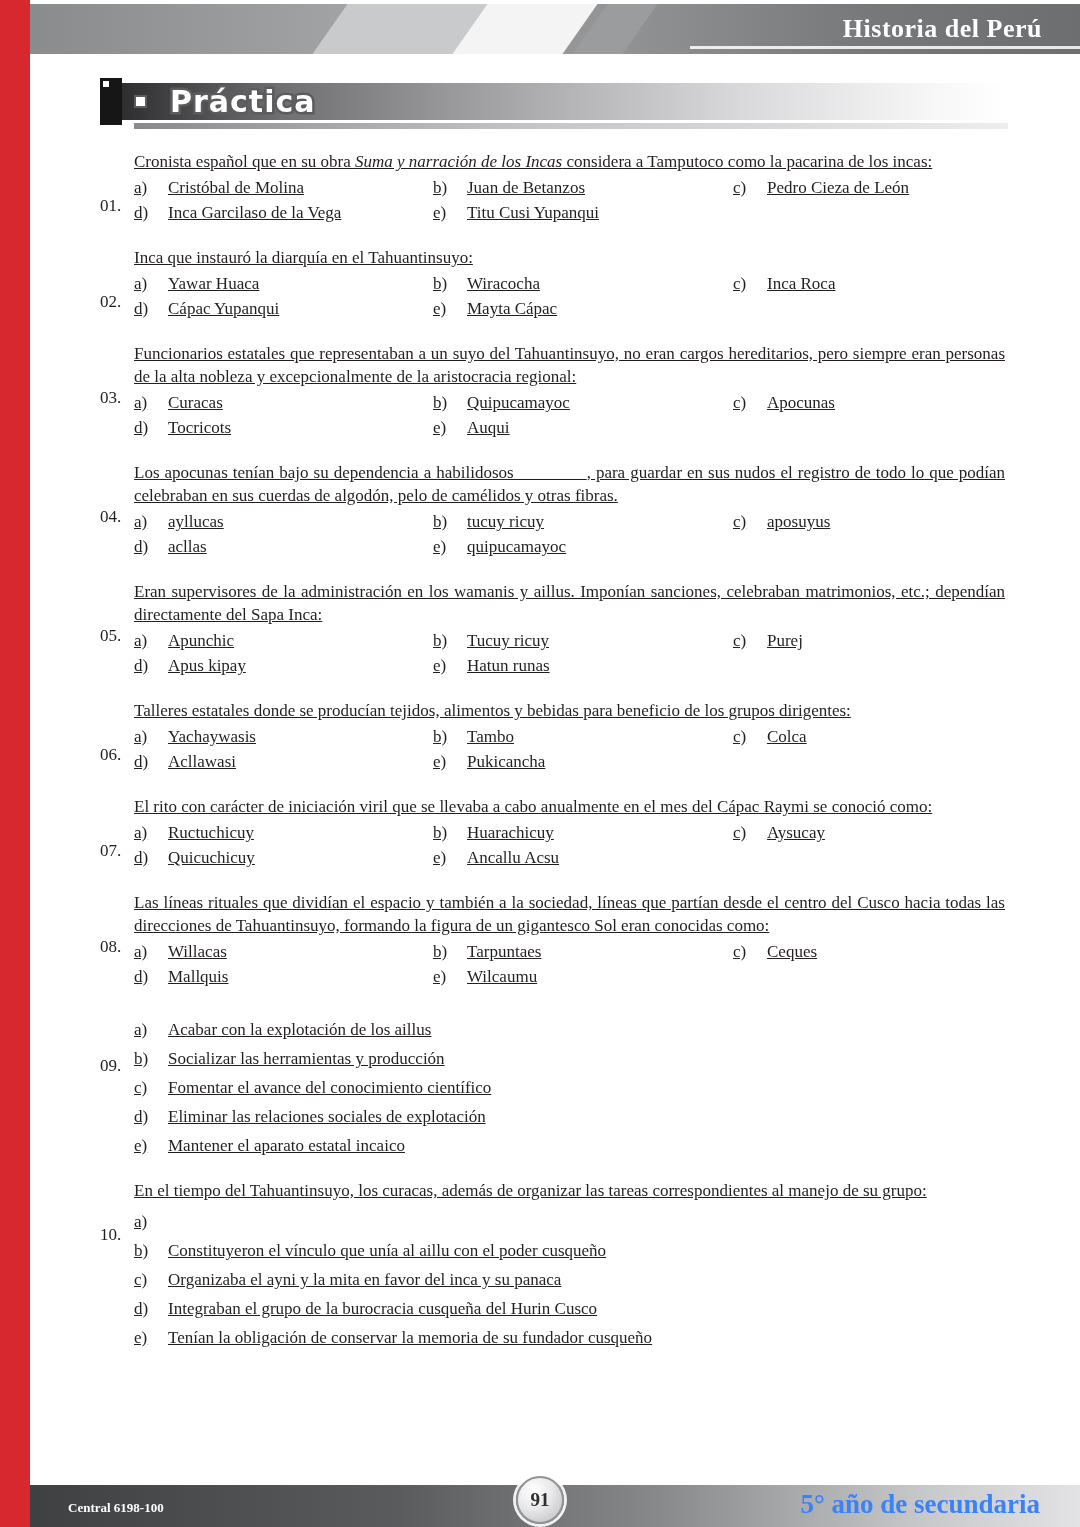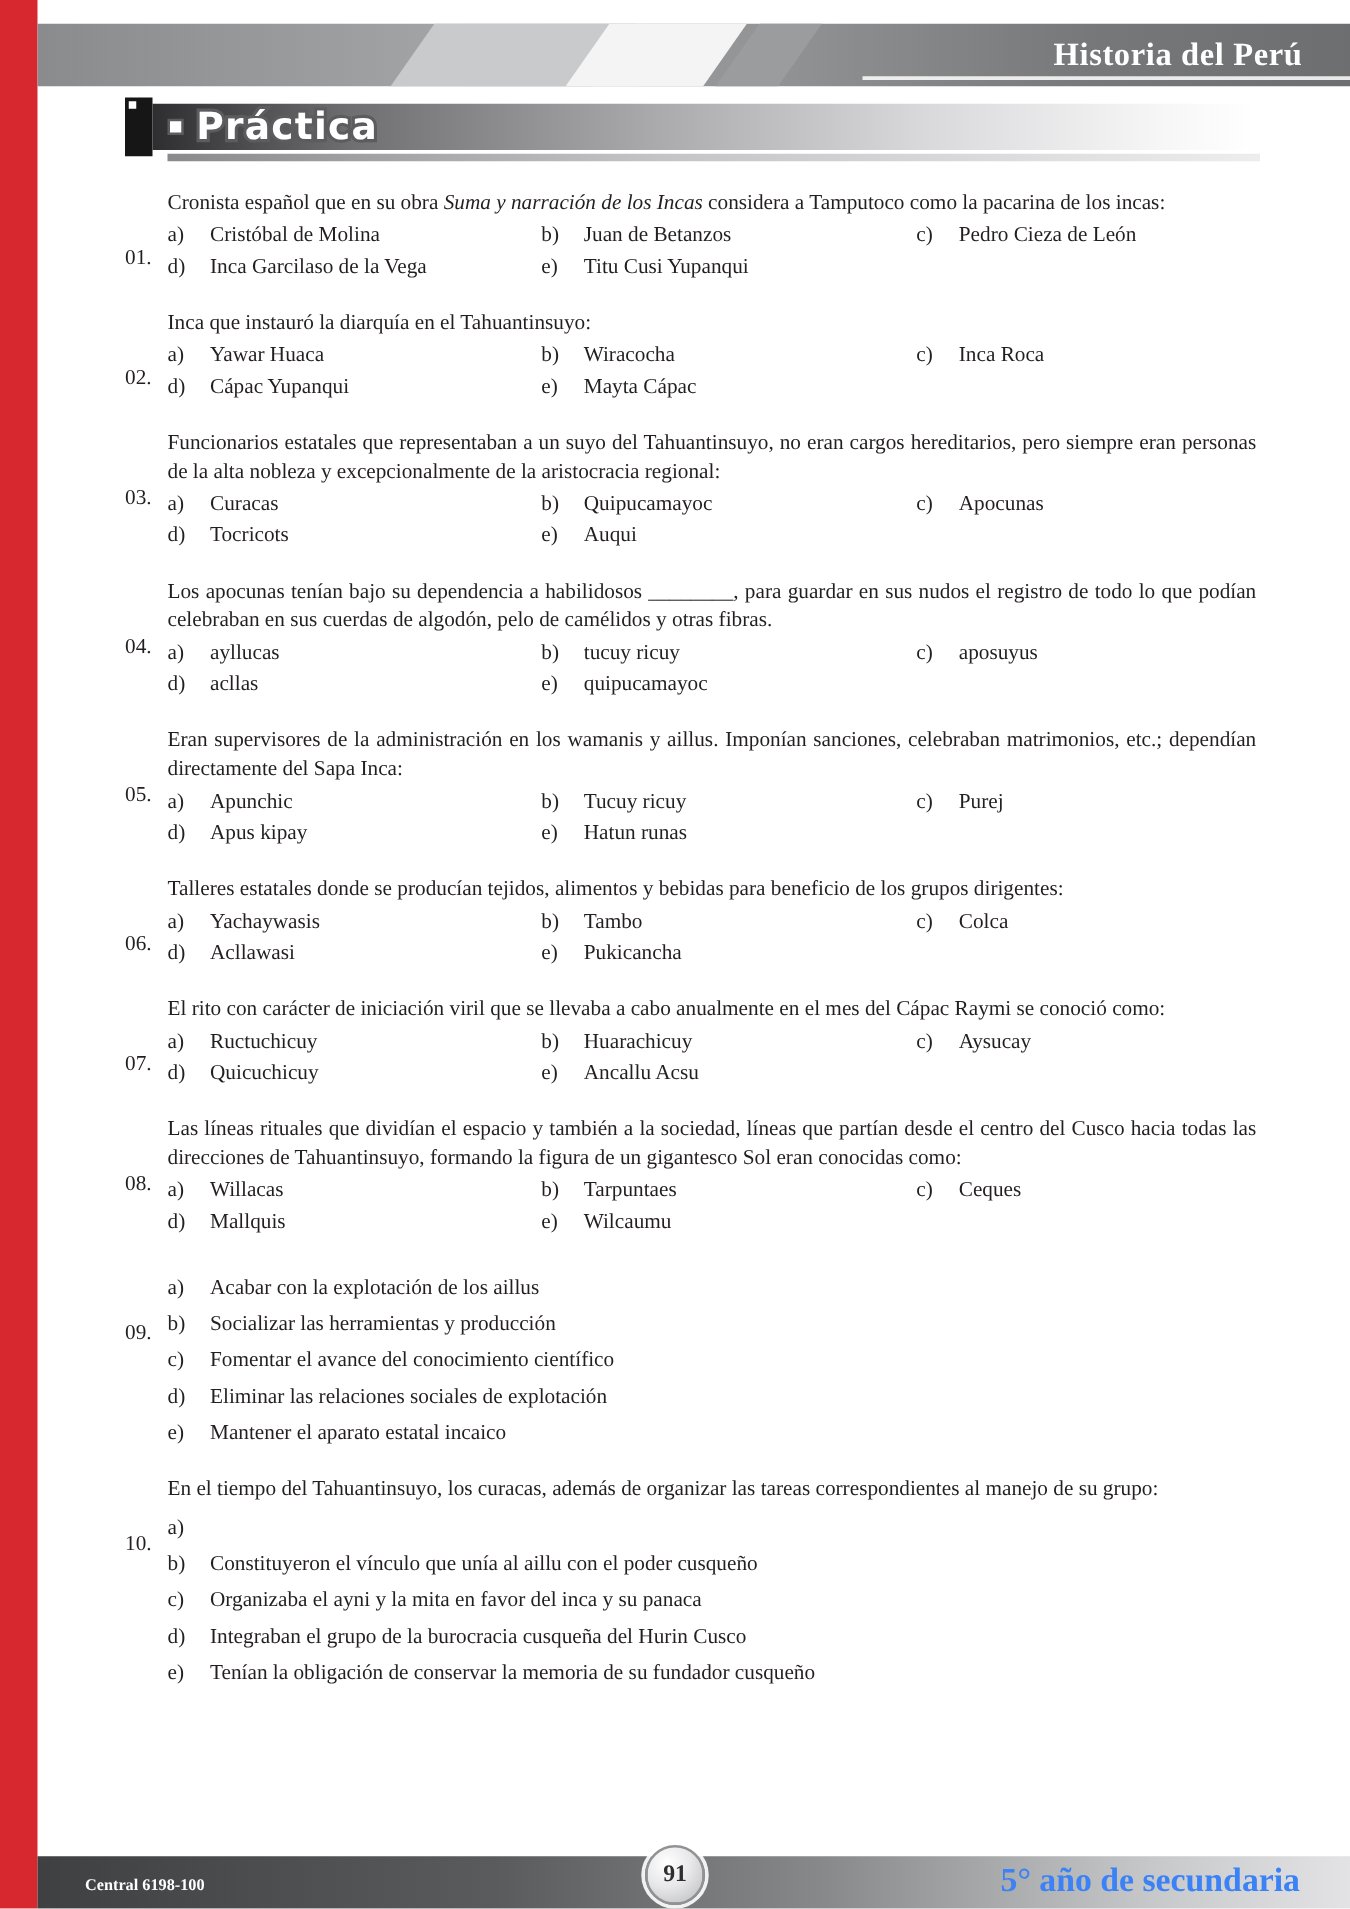--- a/index.html
+++ b/index.html
@@ -7,52 +7,52 @@
   html,body { background:#ffffff; }
   .page {
     position:relative; width:1080px; height:1527px; margin:0 auto;
     background:#ffffff; overflow:hidden;
     font-family:"Liberation Serif", serif; color:#231f20;
   }
   
   .red-stripe { position:absolute; left:0; top:0; width:30px; height:100%; background:var(--accent-red,#d7282f); }
 
   
-  .topbar { position:absolute; left:30px; top:19px; right:0; height:50px;
+  .topbar { position:absolute; left:30px; top:4px; right:0; height:50px;
     background:linear-gradient(90deg,#8a8b8d 0%, #a2a3a5 30%, #939496 55%, #77787a 80%, #6d6e70 100%);
     overflow:hidden; }
   .slash { position:absolute; top:-6px; height:62px; transform:skewX(-35deg); }
   .slash1 { left:300px; width:160px; background:#c9cacc; }
   .slash2 { left:440px; width:110px; background:#f4f4f5; }
   .slash3 { left:560px; width:50px;  background:#9b9c9e; }
   .topbar-title { position:absolute; right:38px; top:50%; transform:translateY(-50%);
     color:#ffffff; font-weight:bold; font-size:26px; letter-spacing:.5px;
     font-family:"Liberation Serif", serif; }
   .topbar-underline { position:absolute; right:0; bottom:5px; width:390px; height:3px;
     background:rgba(255,255,255,.85); }
 
   
   .practica { position:absolute; left:100px; top:78px; width:905px; height:52px; }
   .practica-black { position:absolute; left:0; top:0; width:22px; height:47px; background:#161616; }
   .practica-black .notch { position:absolute; left:3px; top:3px; width:6px; height:6px; background:#ffffff; display:block; }
   .practica-bar { position:absolute; left:22px; top:5px; right:0; height:37px;
     background:linear-gradient(90deg,#2e2e30 0%, #6f6f72 18%, #a9a9ac 45%, #d9d9db 70%, #f7f7f8 92%, #ffffff 100%);
-    display:flex; align-items:center; padding-left:14px; }
+    display:flex; align-items:center; padding-left:14px;gap:13px; }
   .practica-shadow { position:absolute; left:34px; top:45px; right:-3px; height:6px;
     background:linear-gradient(90deg,#8a8a8d 0%, #c4c4c6 45%, #ededee 100%); }
   .practica-bullet { display:inline-block; width:9px; height:9px; background:#ffffff;
     margin-right:12px; box-shadow:0 0 0 2px #5c5c5e; }
   .practica-text { font-family:"DejaVu Sans", sans-serif; font-weight:bold; font-size:30px;
     color:#ffffff; -webkit-text-stroke:5px #5c5c5e; paint-order:stroke fill; letter-spacing:1px; }
 
   
   .content { position:absolute; left:100px; top:150px; width:905px; font-size:17px; line-height:23px; }
   .question { display:flex; margin-bottom:22px; }
   .q-num { flex:0 0 34px; width:34px;margin-top:44px; }
-  .q-body { flex:1; min-width:0; }
+  .q-body { flex:1; min-width:0;text-decoration:underline; }
   .q-text { text-align:justify; }
   .q-text .it { font-style:italic; }
   .opts-grid { display:grid; grid-template-columns:299px 300px 1fr; margin-top:3px; row-gap:2px; }
   .opts-grid .opt { display:flex; }
   .opts-list { margin-top:2px; }
   .opts-list .opt { display:flex; padding-top:6px; }
   .opt-letter { flex:0 0 34px; width:34px; }
   .opt-text { flex:1; min-width:0; }
 
   

